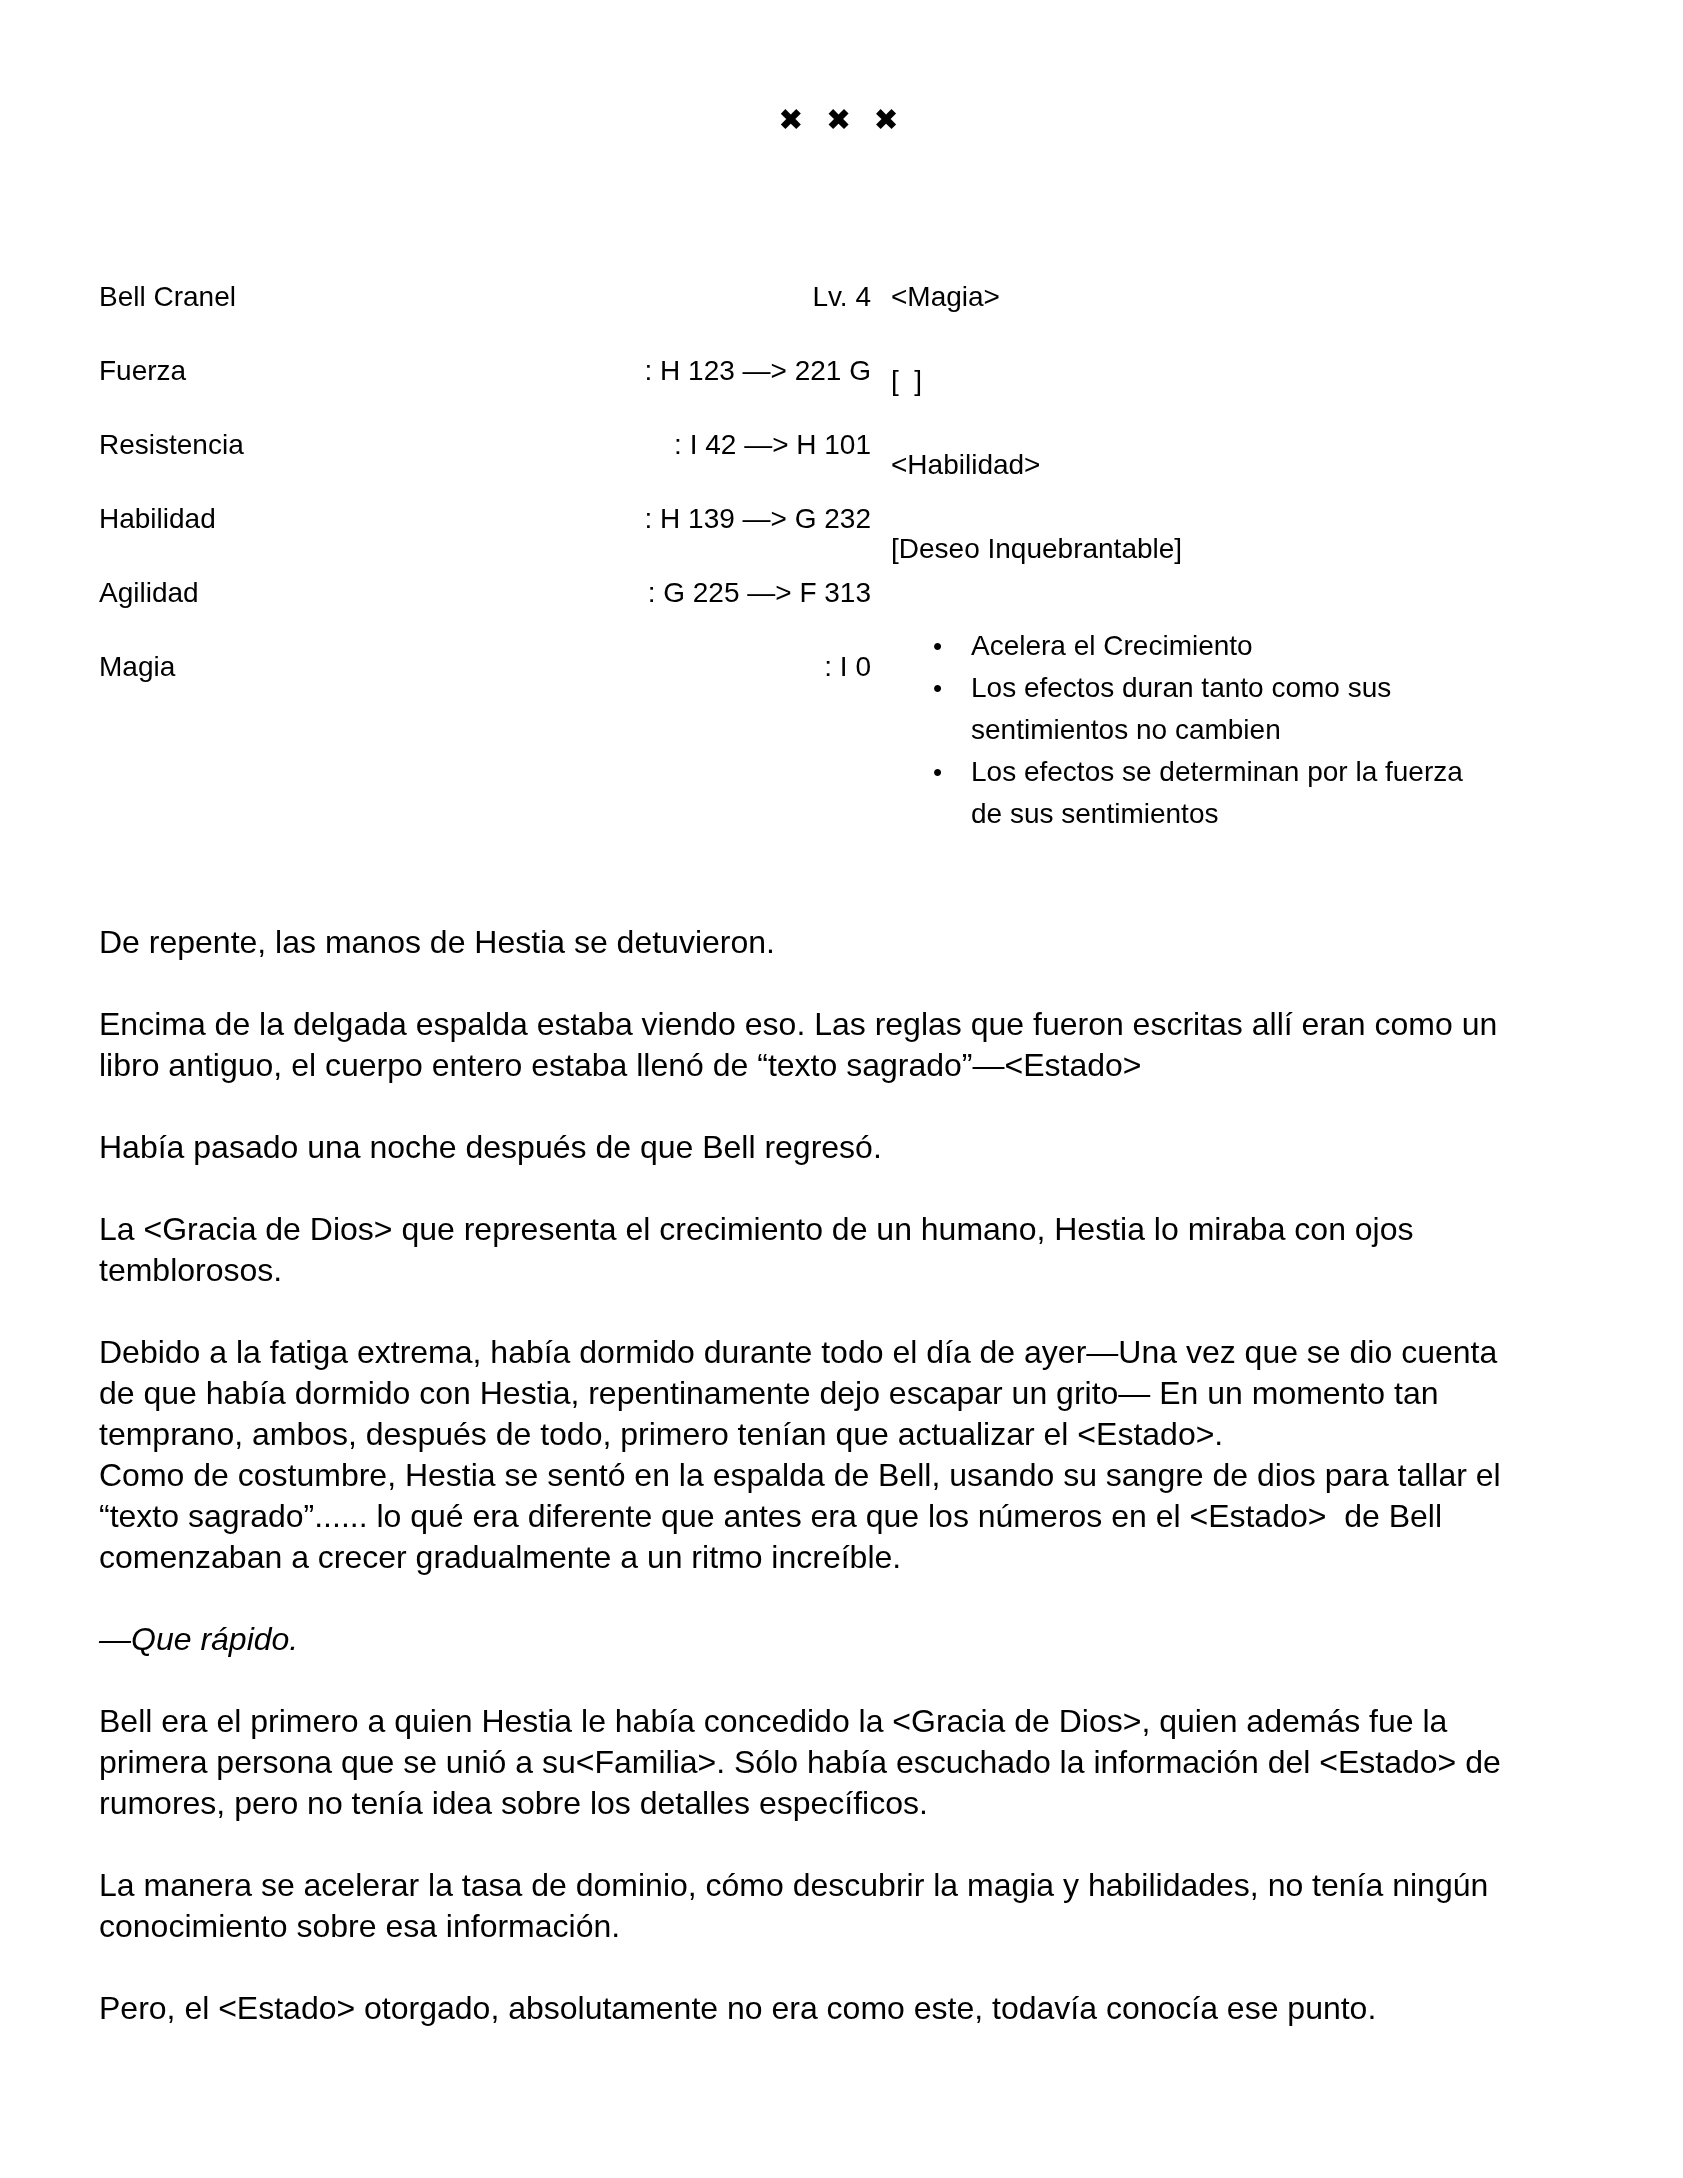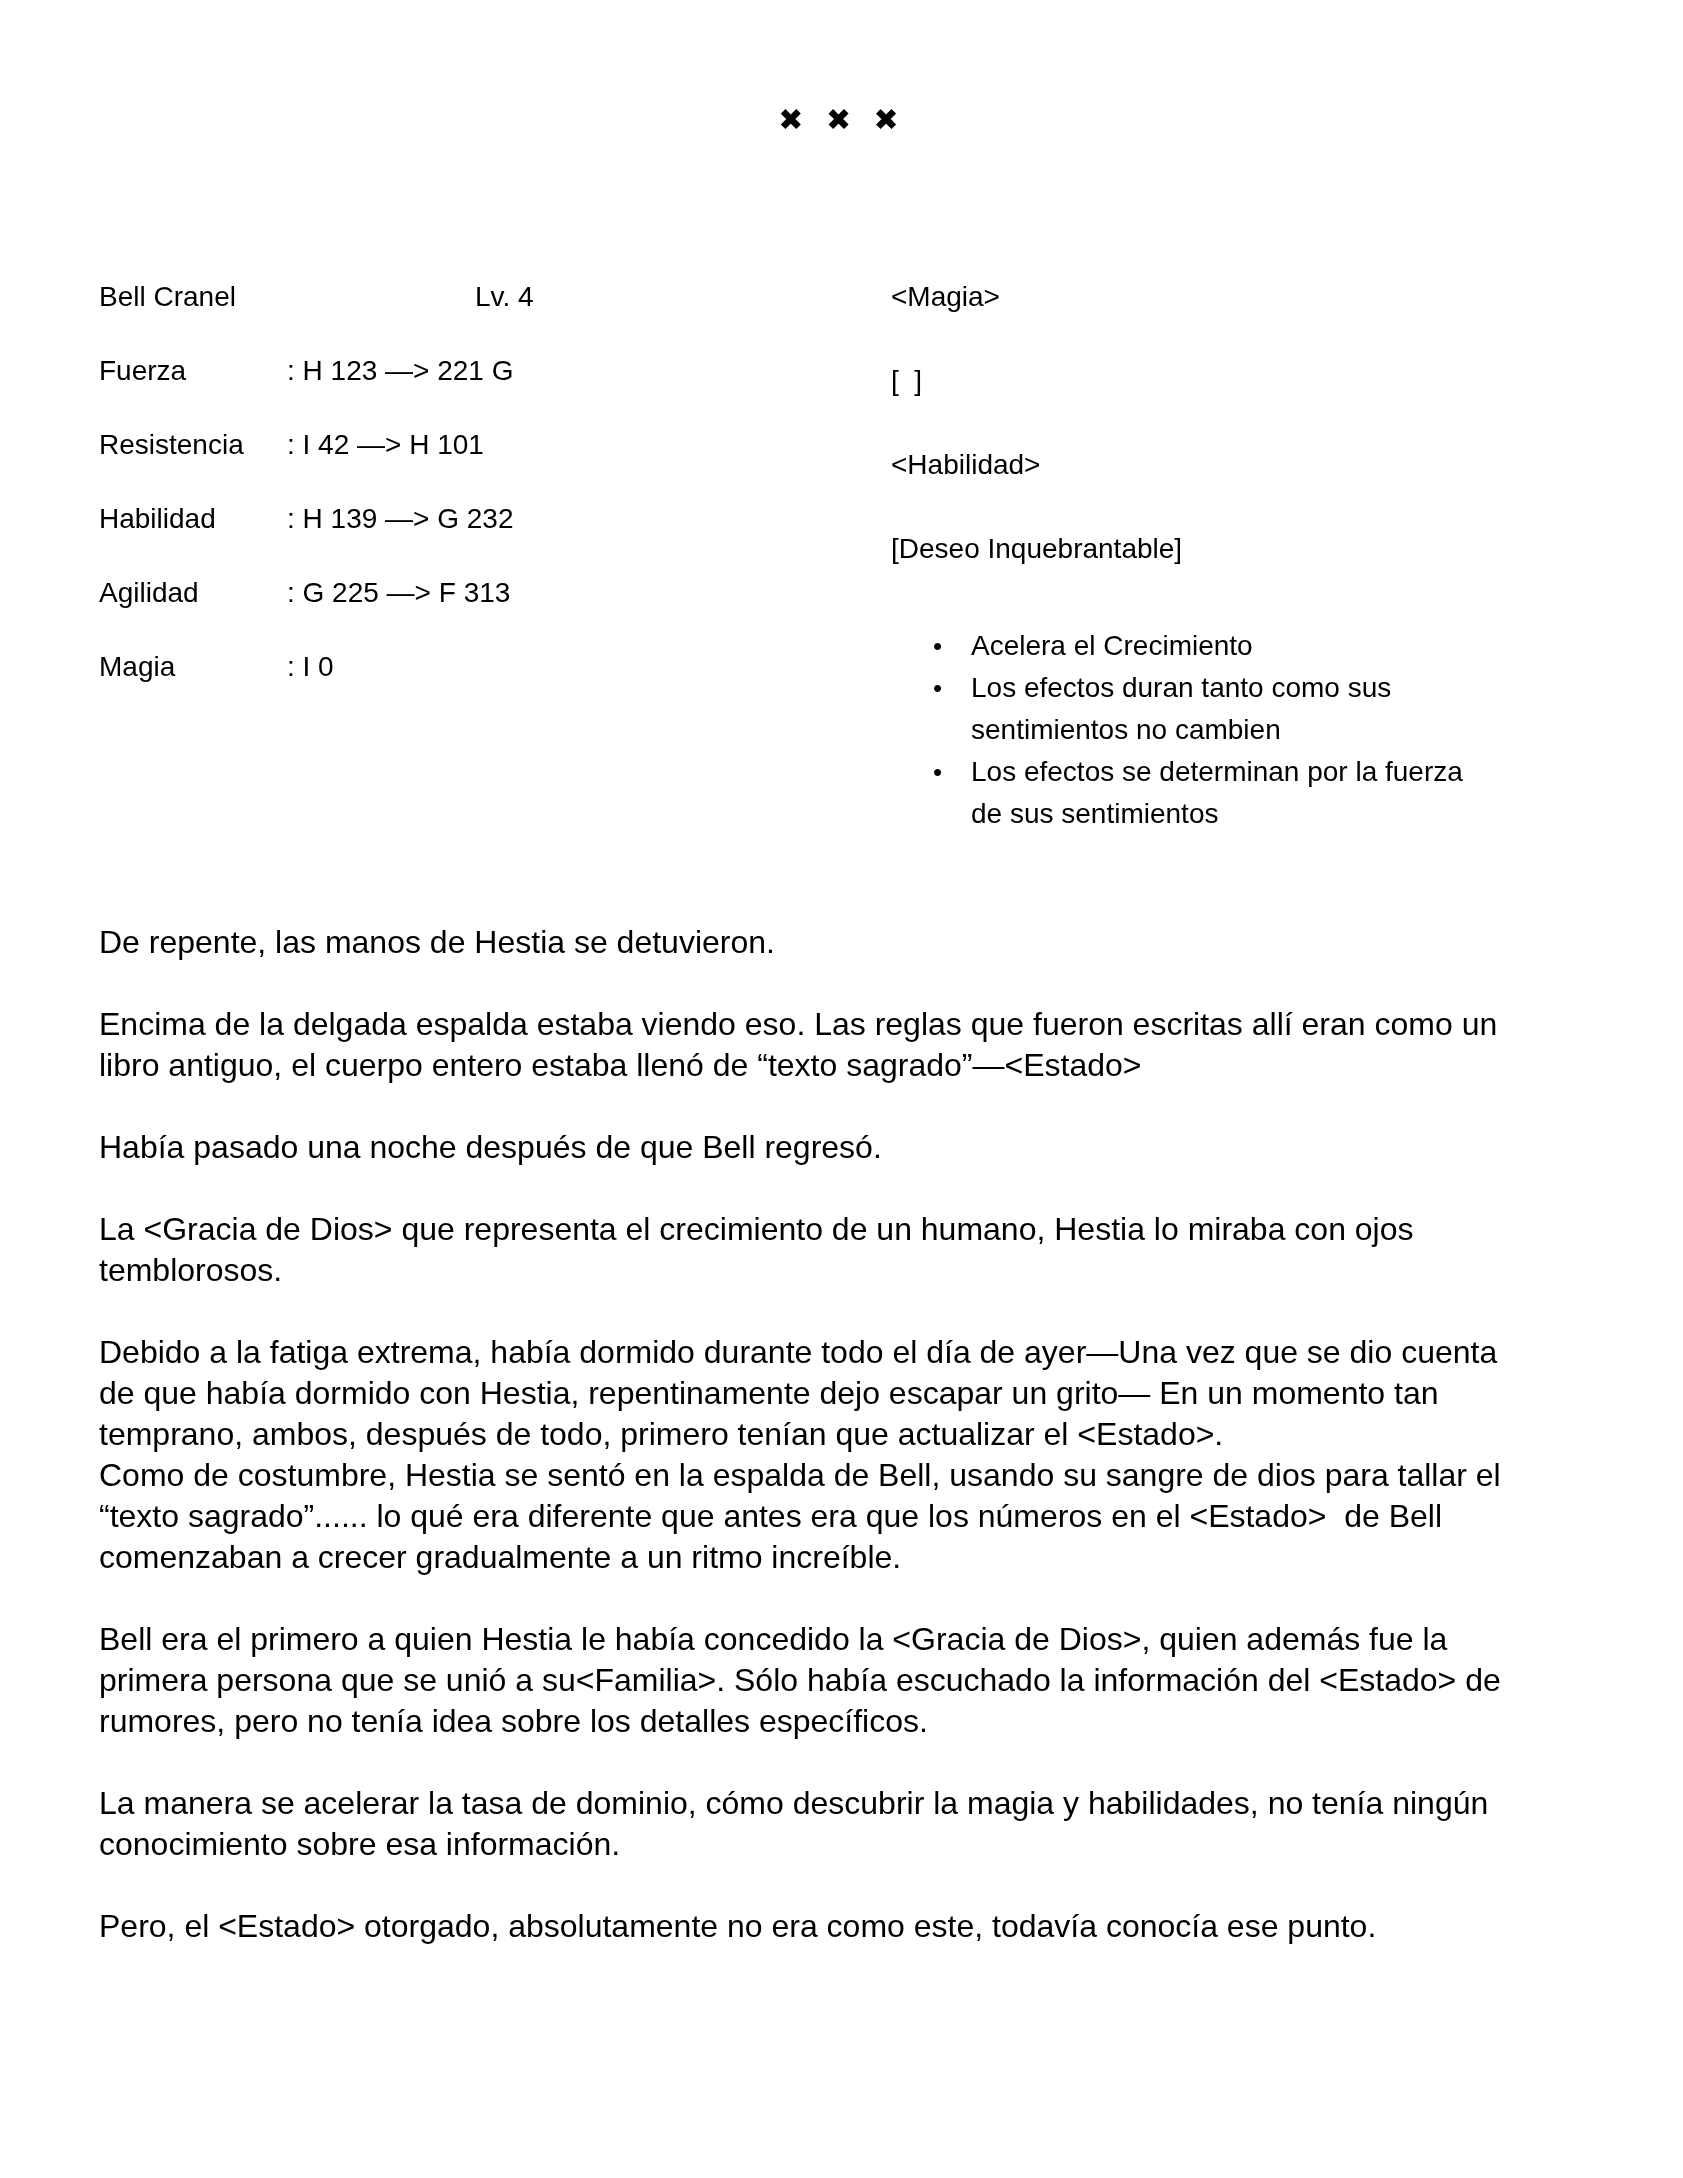--- a/index.html
+++ b/index.html
@@ -36,20 +36,21 @@
   .stats-left {
     width: 772px;
     flex-shrink: 0;
   }
   .stat-row {
     display: flex;
     height: 74px;
     align-items: flex-start;
     line-height: 32px;
     white-space: pre-wrap;
+    justify-content: space-between;
   }
   .stat-row .char-name { width: 376px; flex-shrink: 0; }
   .stat-row .stat-label { width: 188px; flex-shrink: 0; }
   .stats-right {
     flex: 1;
     padding-left: 20px;
   }
   .panel-item {
     height: 84px;
     line-height: 32px;
@@ -142,20 +143,21 @@
 libro antiguo, el cuerpo entero estaba llenó de “texto sagrado”—&lt;Estado&gt;</p>
     <p>Había pasado una noche después de que Bell regresó.</p>
     <p>La &lt;Gracia de Dios&gt; que representa el crecimiento de un humano, Hestia lo miraba con ojos
 temblorosos.</p>
     <p>Debido a la fatiga extrema, había dormido durante todo el día de ayer—Una vez que se dio cuenta
 de que había dormido con Hestia, repentinamente dejo escapar un grito— En un momento tan
 temprano, ambos, después de todo, primero tenían que actualizar el &lt;Estado&gt;.
 Como de costumbre, Hestia se sentó en la espalda de Bell, usando su sangre de dios para tallar el
 “texto sagrado”...... lo qué era diferente que antes era que los números en el &lt;Estado&gt;  de Bell
 comenzaban a crecer gradualmente a un ritmo increíble.</p>
+    <p class="italic">—Que rápido.</p>
     <p>Bell era el primero a quien Hestia le había concedido la &lt;Gracia de Dios&gt;, quien además fue la
 primera persona que se unió a su&lt;Familia&gt;. Sólo había escuchado la información del &lt;Estado&gt; de
 rumores, pero no tenía idea sobre los detalles específicos.</p>
     <p>La manera se acelerar la tasa de dominio, cómo descubrir la magia y habilidades, no tenía ningún
 conocimiento sobre esa información.</p>
     <p>Pero, el &lt;Estado&gt; otorgado, absolutamente no era como este, todavía conocía ese punto.</p>
   </section>
 
 </div>
 

